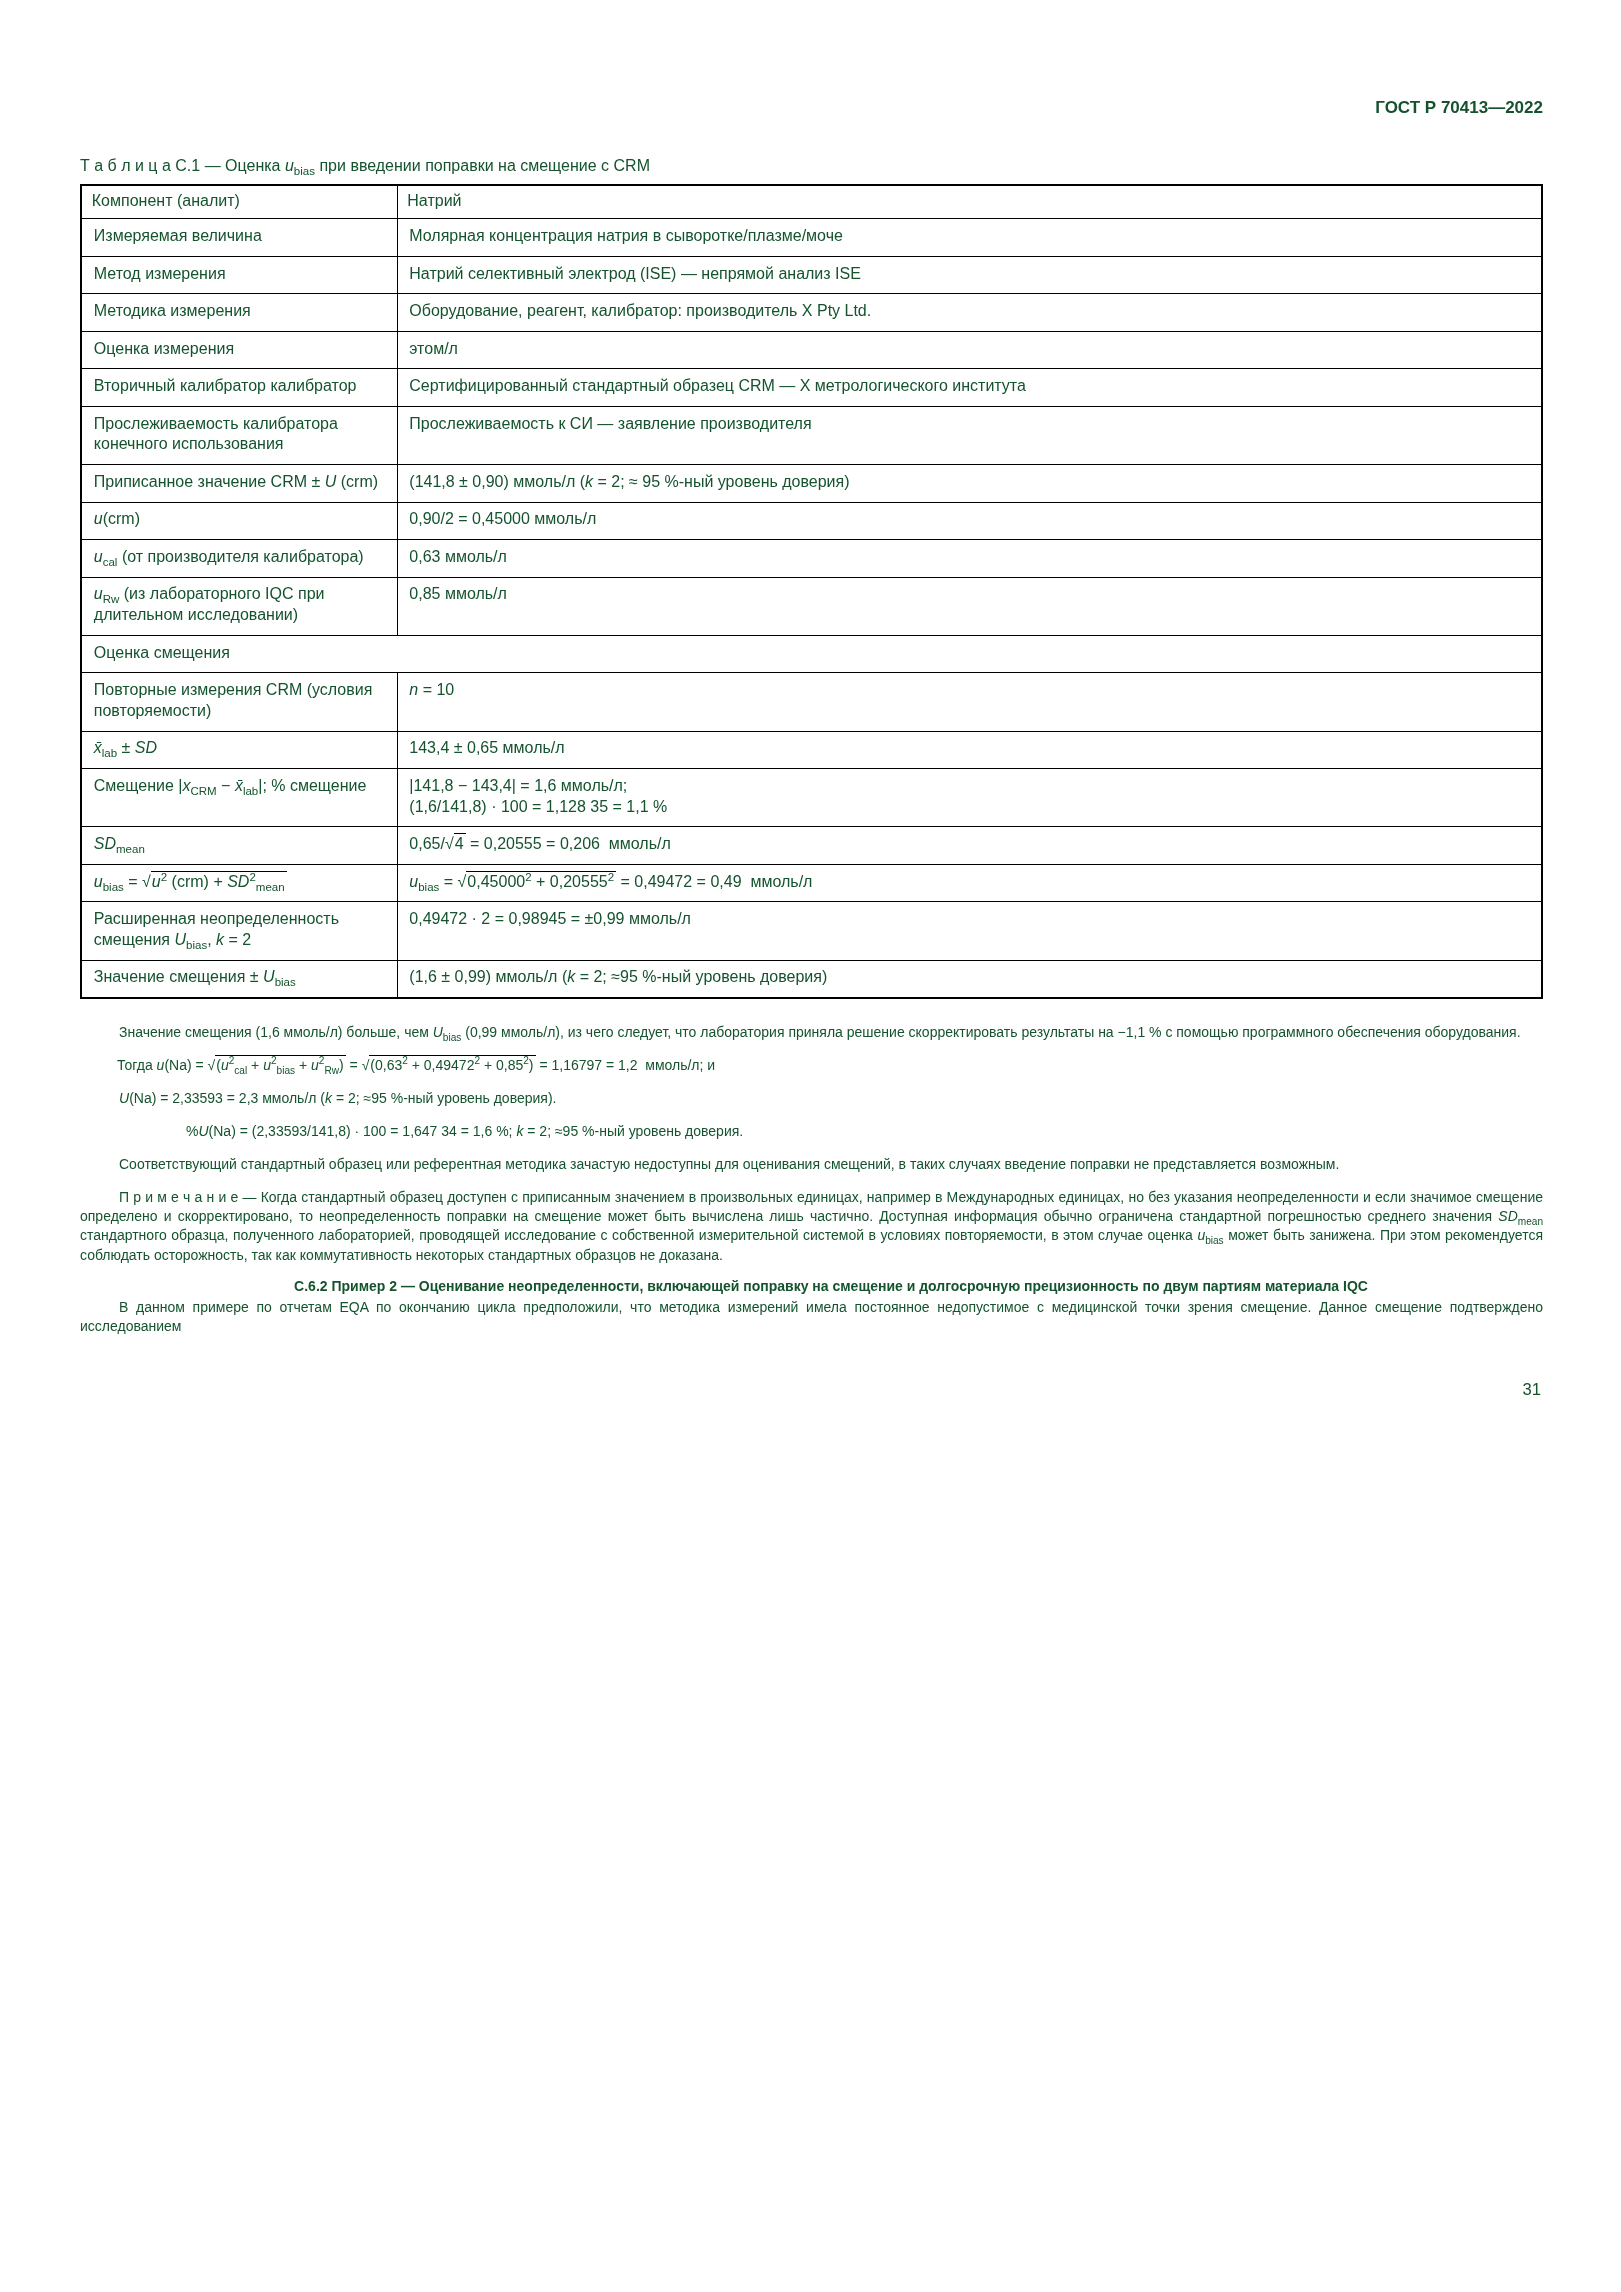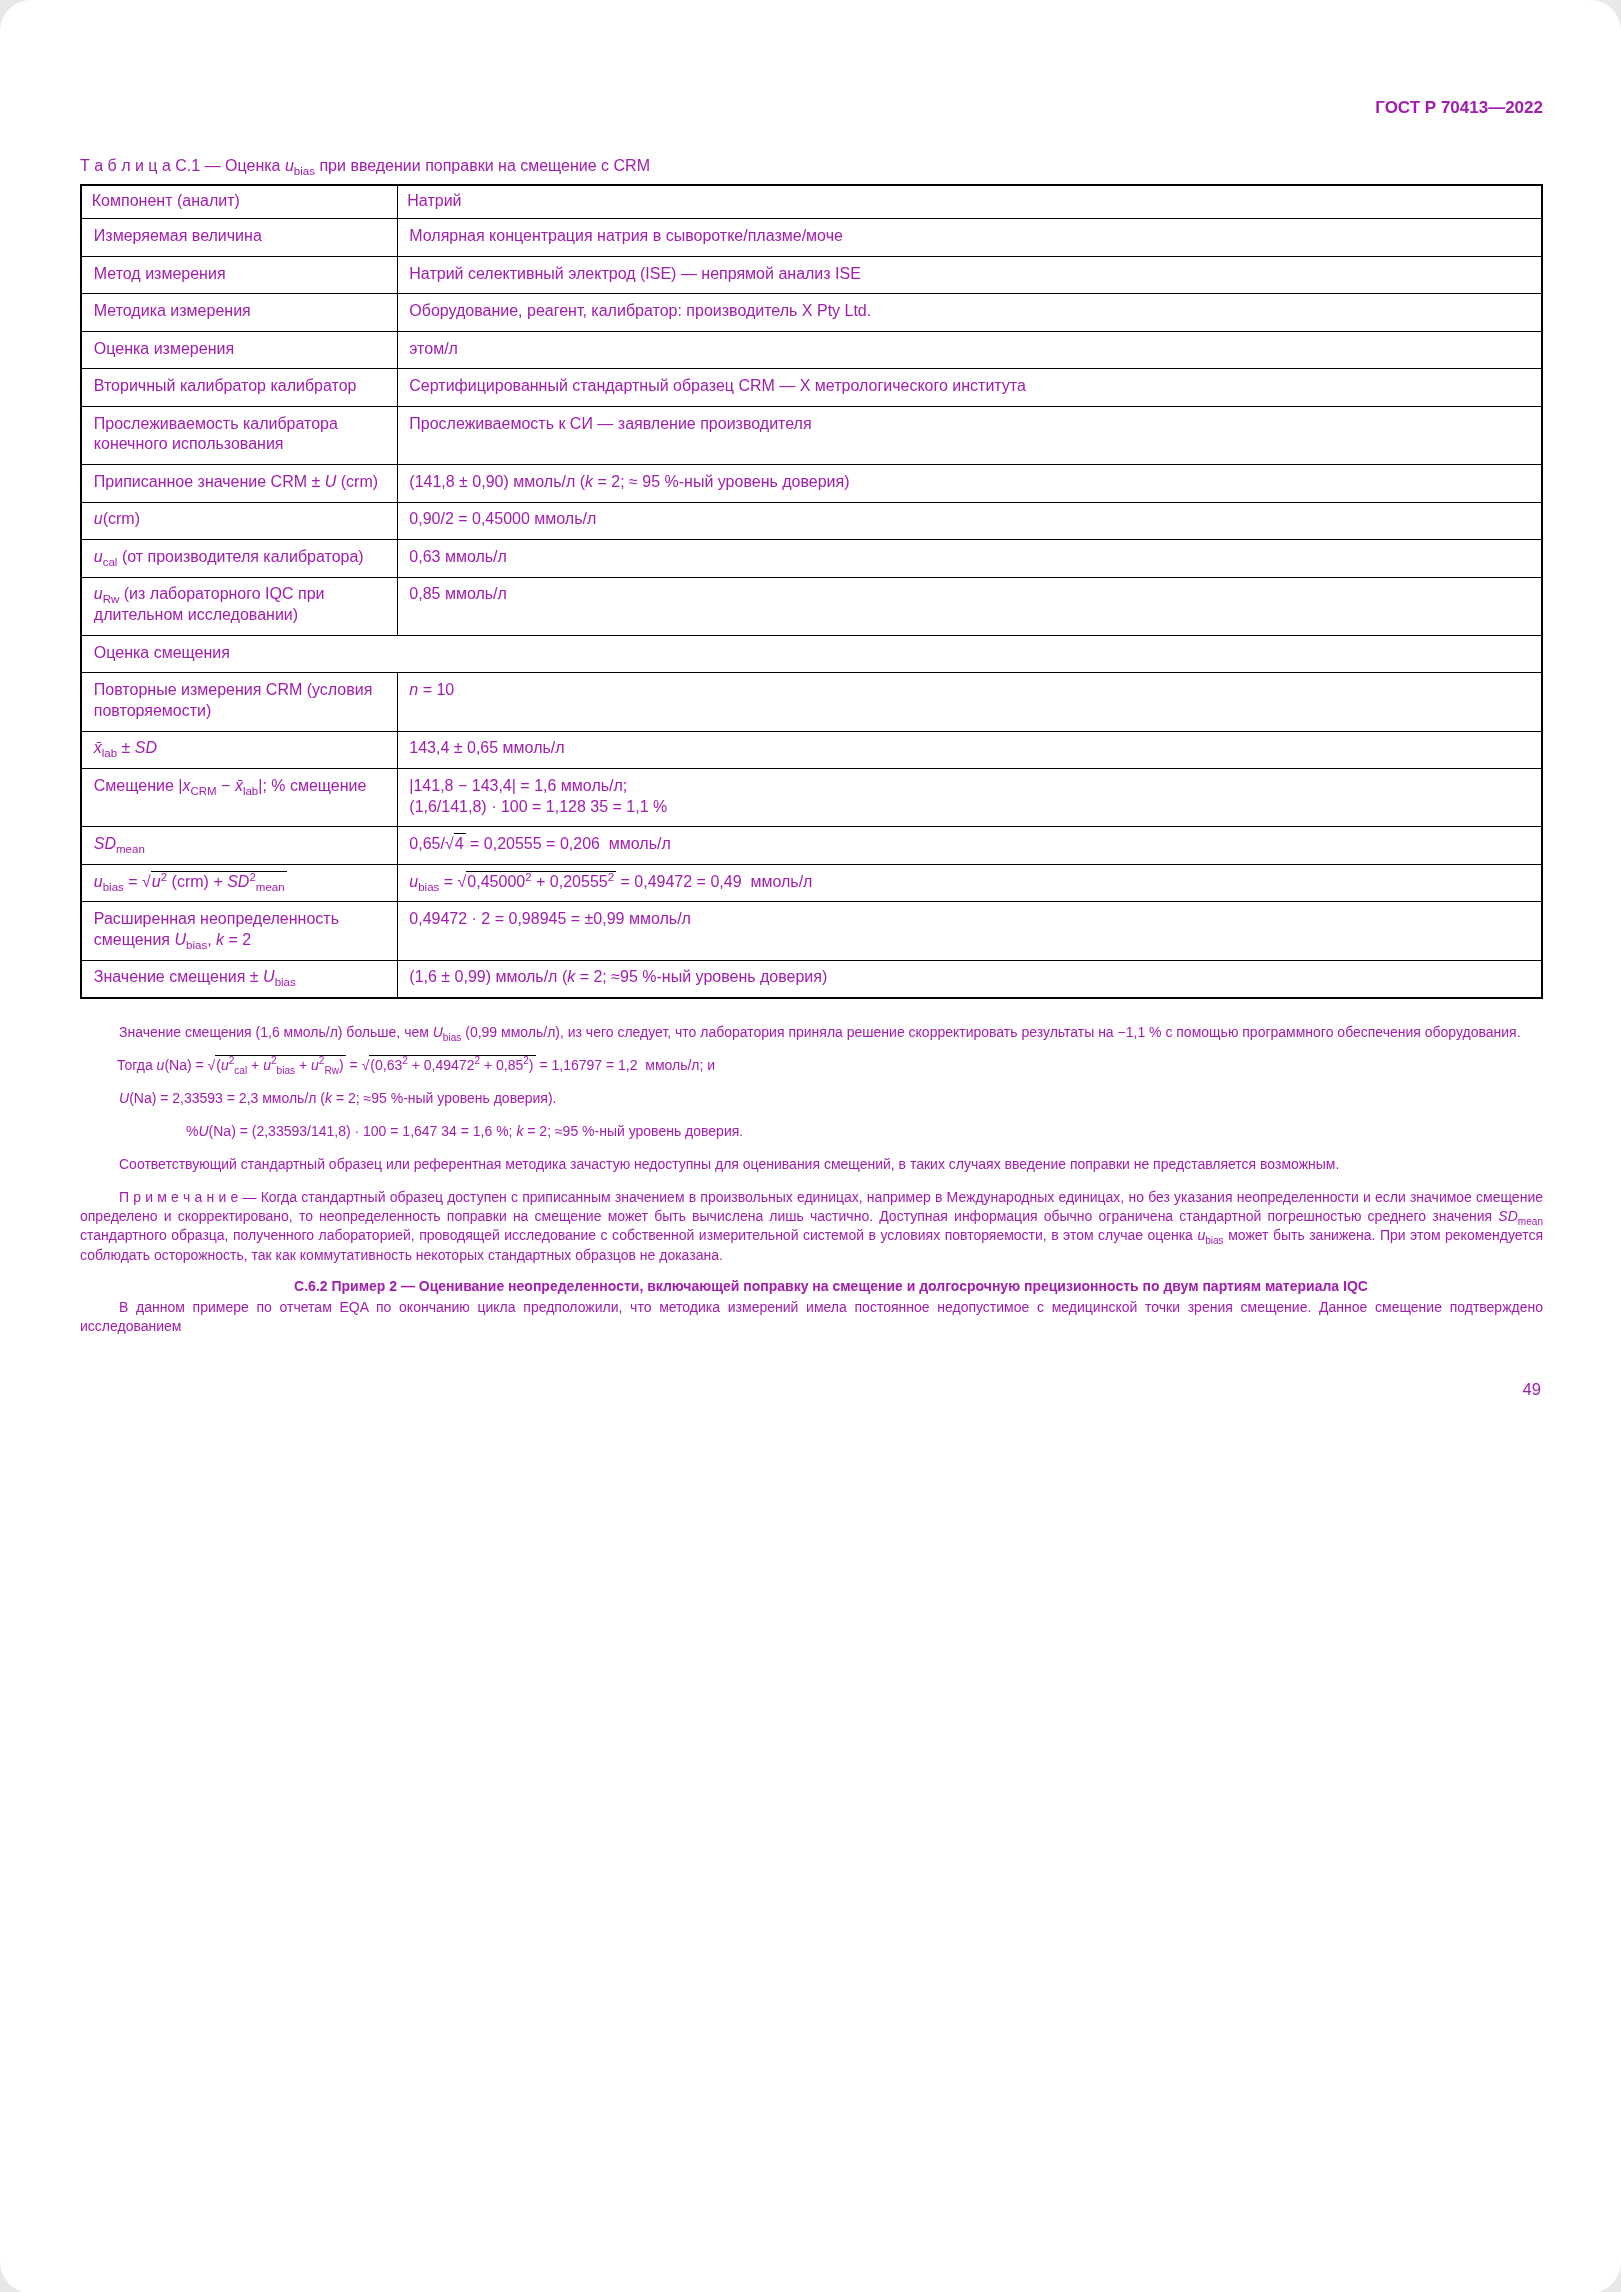--- a/index.html
+++ b/index.html
@@ -3,22 +3,21 @@
 <meta charset="utf-8">
 <style>
   html, body { margin: 0; padding: 0; background: #e8e8e8; }
   .page {
     position: relative;
     width: 1621px;
     height: 2293px;
     margin: 0 auto;
     background: #ffffff;
     font-family: "Liberation Sans", sans-serif;
-    color: #a21caf;
-    border-radius: 31px;
+    color: #14532d;
   }
   .content {
     position: absolute;
     left: 80px;
     right: 78px;
     top: 98px;
   }
   .doc-header {
     text-align: right;
     font-weight: bold;
@@ -174,15 +173,15 @@
       <p class="para formula f2"><i>U</i>(Na) = 2,33593 = 2,3 ммоль/л (<i>k</i> = 2; ≈95 %-ный уровень доверия).</p>
       <p class="para formula f3">%<i>U</i>(Na) = (2,33593/141,8) · 100 = 1,647 34 = 1,6 %; <i>k</i> = 2; ≈95 %-ный уровень доверия.</p>
       <p class="para">Соответствующий стандартный образец или референтная методика зачастую недоступны для оценивания смещений, в таких случаях введение поправки не представляется возможным.</p>
       <p class="para note">П р и м е ч а н и е  — Когда стандартный образец доступен с приписанным значением в произвольных единицах, например в Международных единицах, но без указания неопределенности и если значимое смещение определено и скорректировано, то неопределенность поправки на смещение может быть вычислена лишь частично. Доступная информация обычно ограничена стандартной погрешностью среднего значения <i>SD</i><sub>mean</sub> стандартного образца, полученного лабораторией, проводящей исследование с собственной измерительной системой в условиях повторяемости, в этом случае оценка <i>u</i><sub>bias</sub> может быть занижена. При этом рекомендуется соблюдать осторожность, так как коммутативность некоторых стандартных образцов не доказана.</p>
       <p class="para subheading">С.6.2 Пример 2 — Оценивание неопределенности, включающей поправку на смещение и долгосрочную прецизионность по двум партиям материала IQC</p>
       <p class="para">В данном примере по отчетам EQA по окончанию цикла предположили, что методика измерений имела постоянное недопустимое с медицинской точки зрения смещение. Данное смещение подтверждено исследованием</p>
     </div>
 
   </div>
 
-  <div class="page-number">49</div>
+  <div class="page-number">31</div>
 </div>
 
 
 </body></html>

